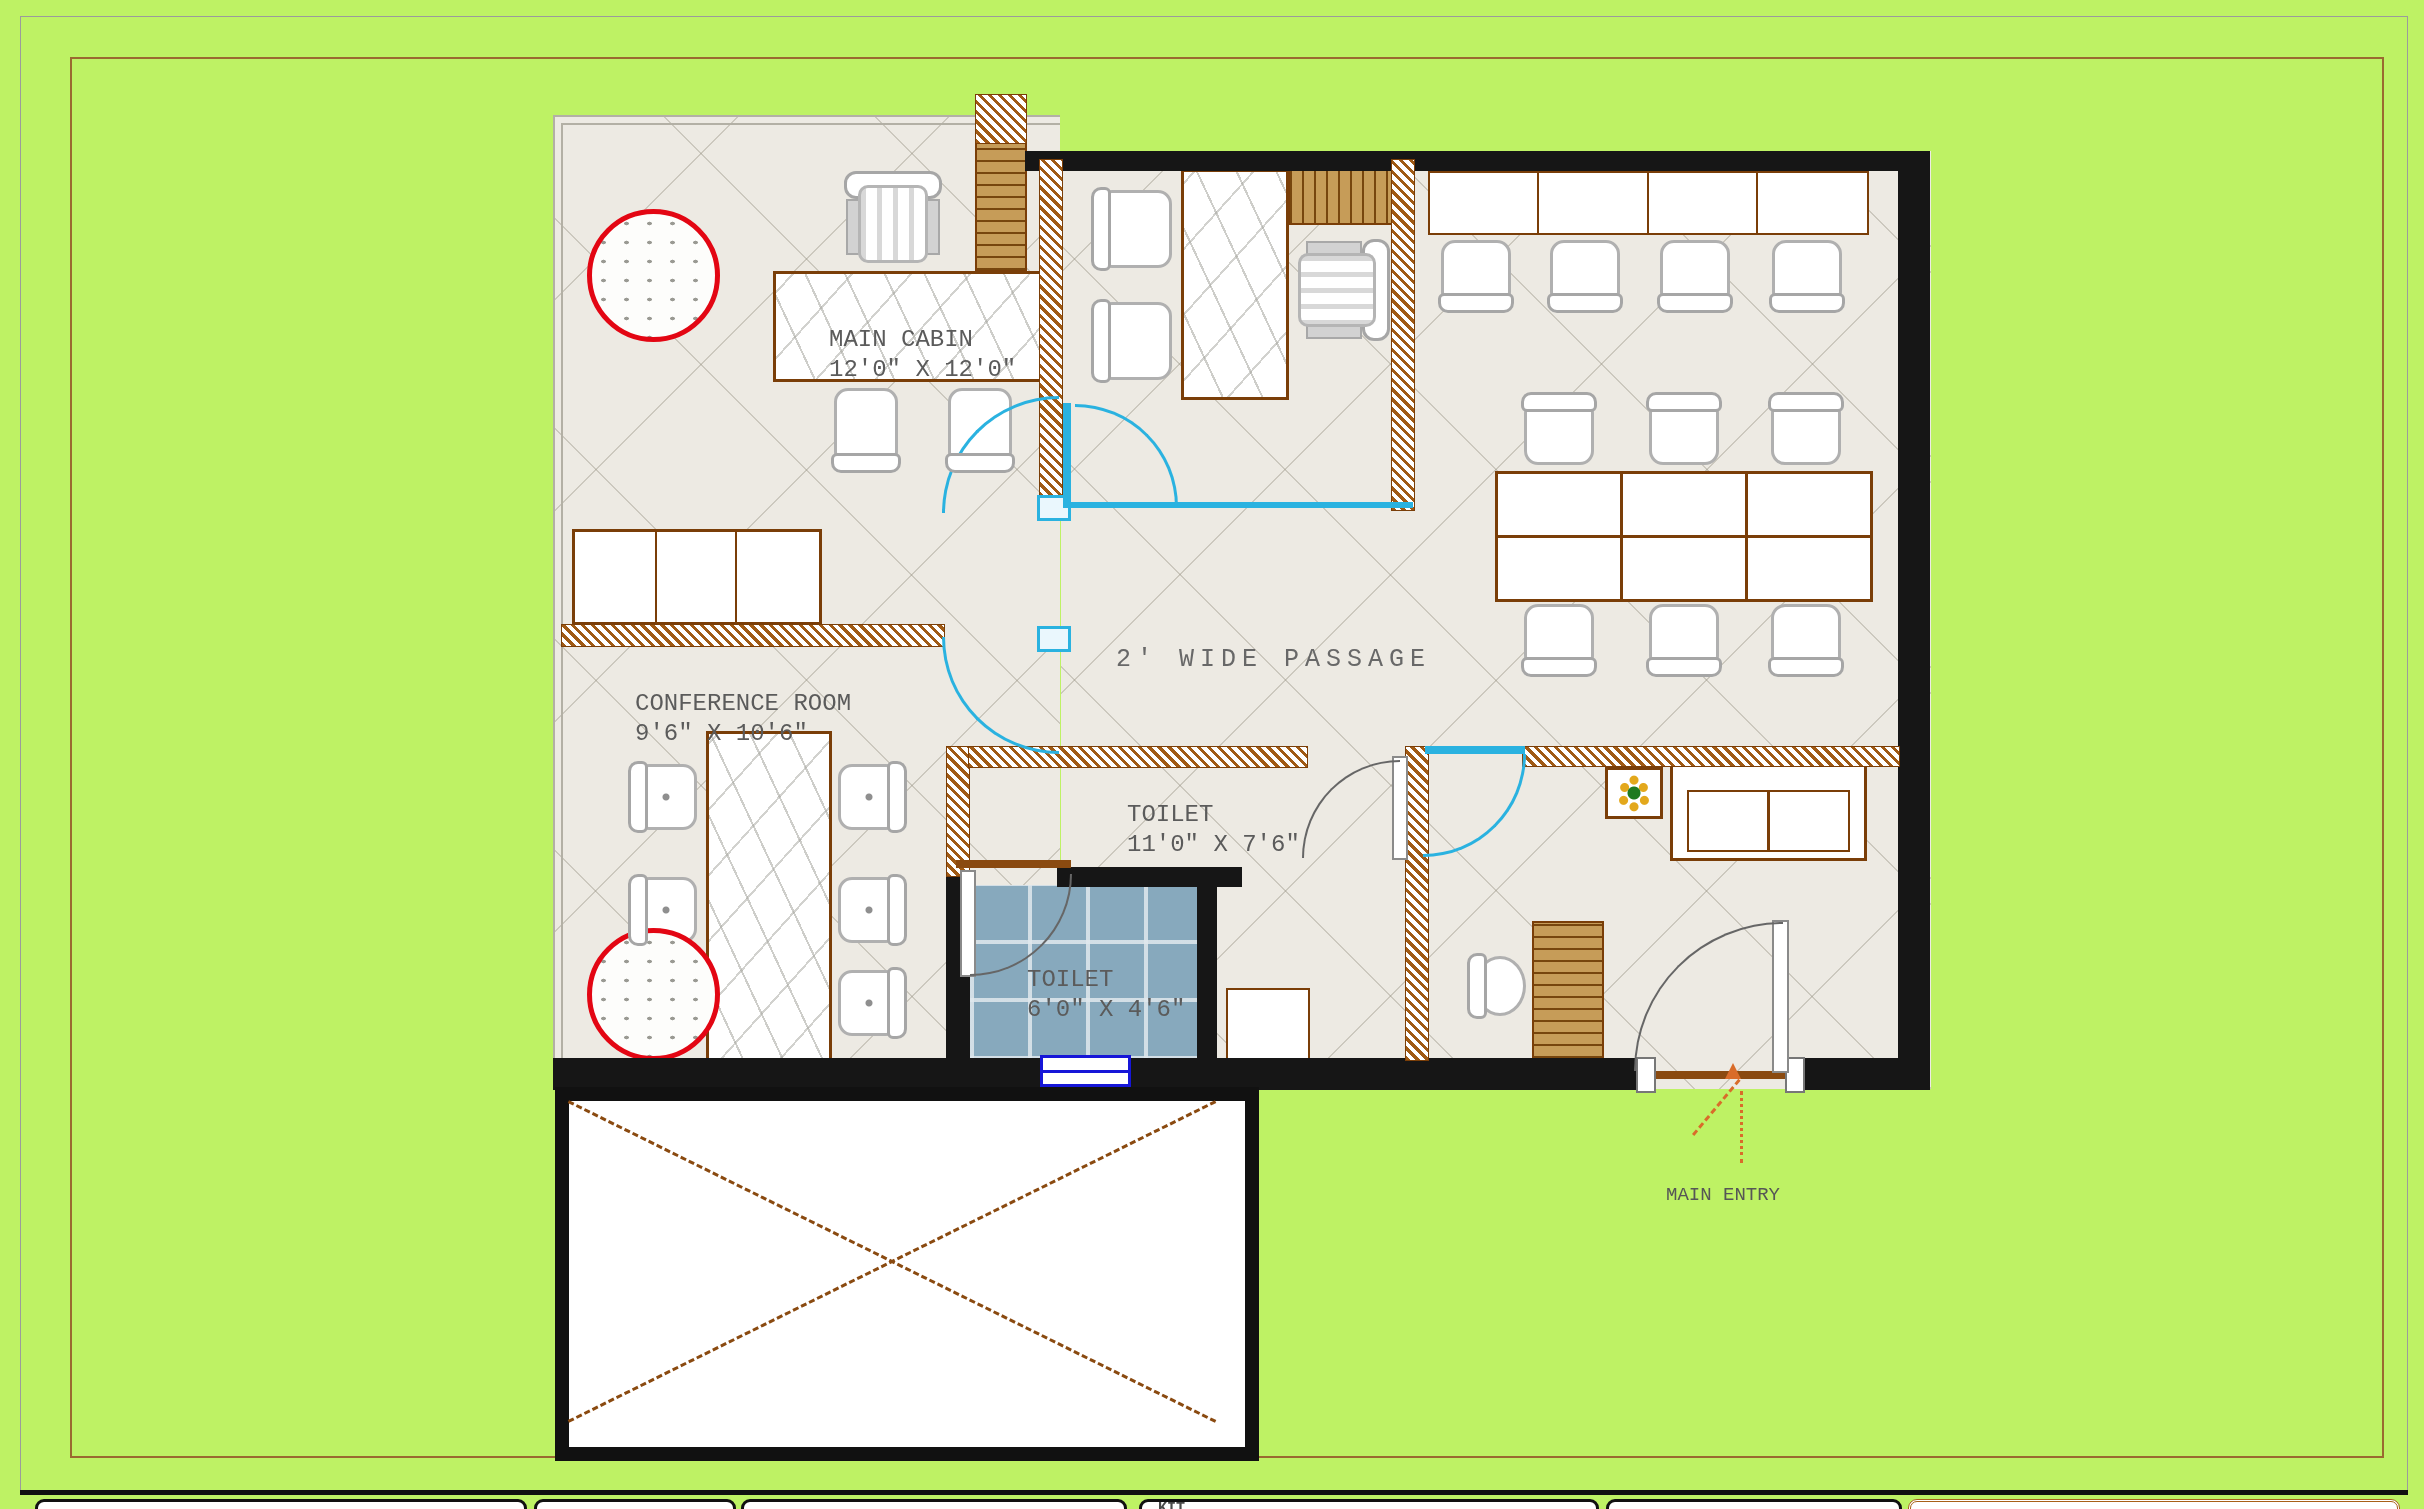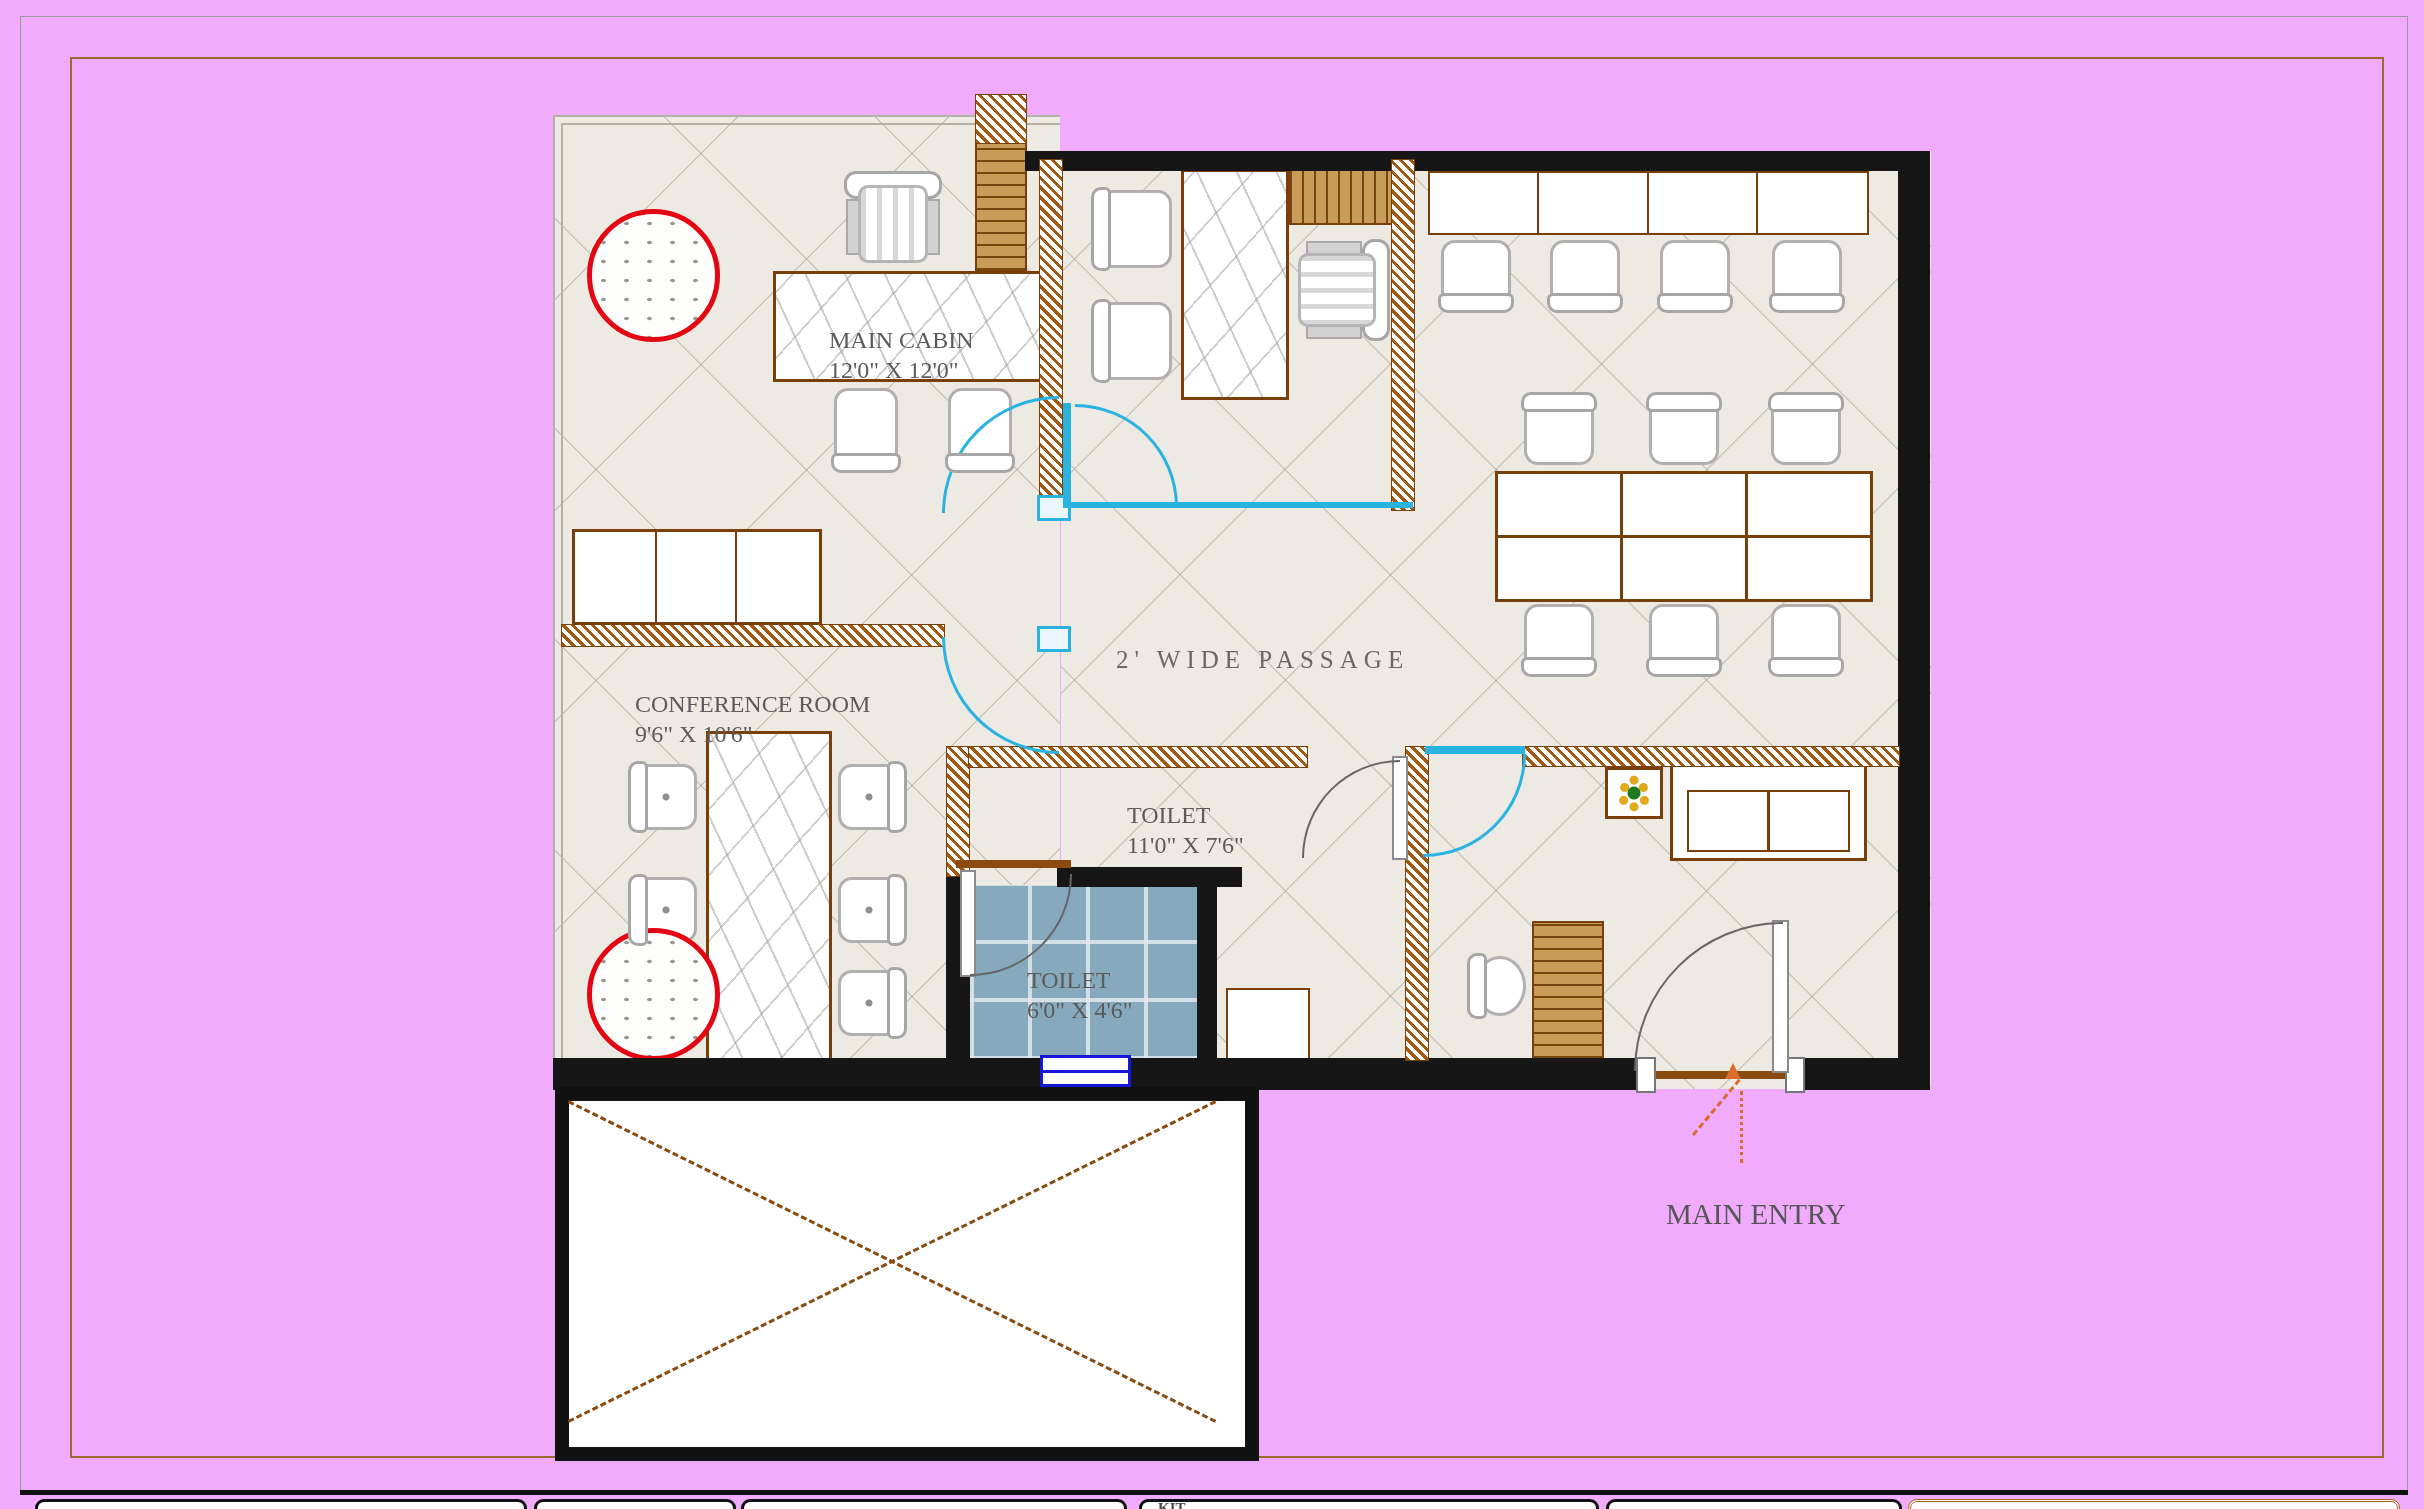--- a/index.html
+++ b/index.html
@@ -1,17 +1,17 @@
 <!DOCTYPE html>
 <html><head>
 <meta charset="utf-8">
 <style>
   html,body{margin:0;padding:0;background:#fff;}
-  .page{position:relative;width:2425px;height:1509px;background:#f0abfc;overflow:hidden;
-        font-family:Liberation Serif, serif;}
+  .page{position:relative;width:2425px;height:1509px;background:#bef264;overflow:hidden;
+        font-family:Liberation Mono, monospace;}
   .abs{position:absolute;}
 
   
   .gray-frame{position:absolute;left:20px;top:16px;width:2386px;height:1475px;border:1px solid #9b9b9b;}
   .brown-frame{position:absolute;left:70px;top:57px;width:2310px;height:1397px;border:2px solid var(--frame_brown,#9a6a30);}
 
   
   .floor{position:absolute;background-color:var(--floor,#edeae3);
     background-image:
       repeating-linear-gradient(45deg, rgba(150,145,130,.38) 0 1.5px, transparent 1.5px 149px),
@@ -101,21 +101,21 @@
 
   
   .duct{position:absolute;border:14px solid #111;background:#fff;}
   .dash{position:absolute;border-top:3px dashed var(--wall_brown,#8a4a10);height:0;}
 
   
   .lbl{position:absolute;font-size:24px;line-height:1.25;color:var(--label_gray,#5b5b5b);white-space:pre-line;}
   .lbl .dims{display:block;}
   .passage-lbl{font-size:25px;letter-spacing:6px;color:#686868;}
   .duct-lbl{font-size:30px;letter-spacing:3px;text-align:center;}
-  .entry-lbl{font-size:29px;color:#565656;}
+  .entry-lbl{font-size:19px;color:#565656;}
 
   
   .arrow-v{position:absolute;border-left:3px dotted var(--arrow_orange,#d96c2a);}
   .arrow-d{position:absolute;border-top:3px dashed var(--arrow_orange,#d96c2a);height:0;transform-origin:left top;}
   .arrow-head{position:absolute;width:0;height:0;border-left:8px solid transparent;
     border-right:8px solid transparent;border-bottom:16px solid var(--arrow_orange,#d96c2a);}
 
   
   .tb-line{position:absolute;background:#111;}
   .tb-box{position:absolute;height:40px;border:3px solid #111;border-radius:9px;background:#fff;}

